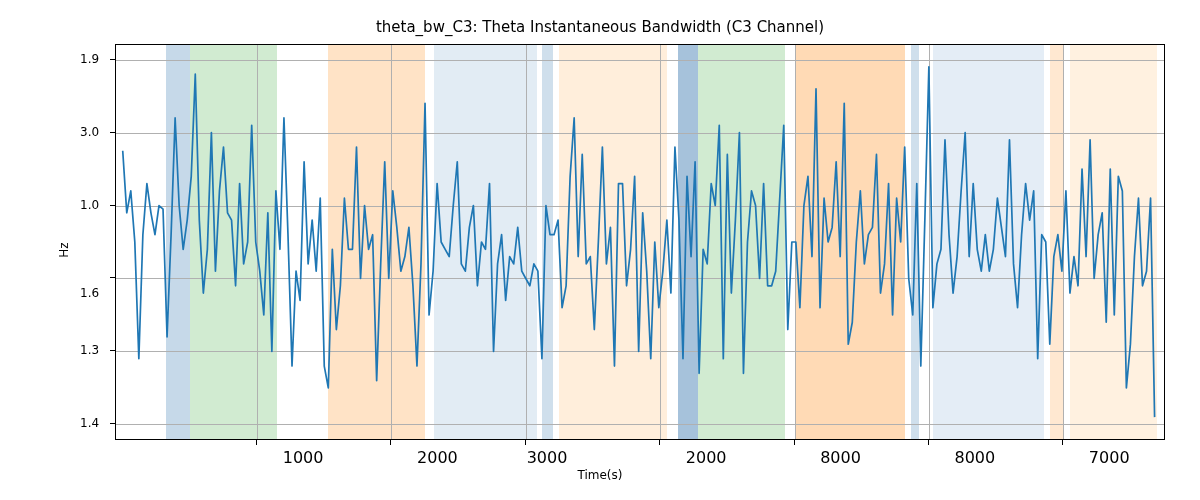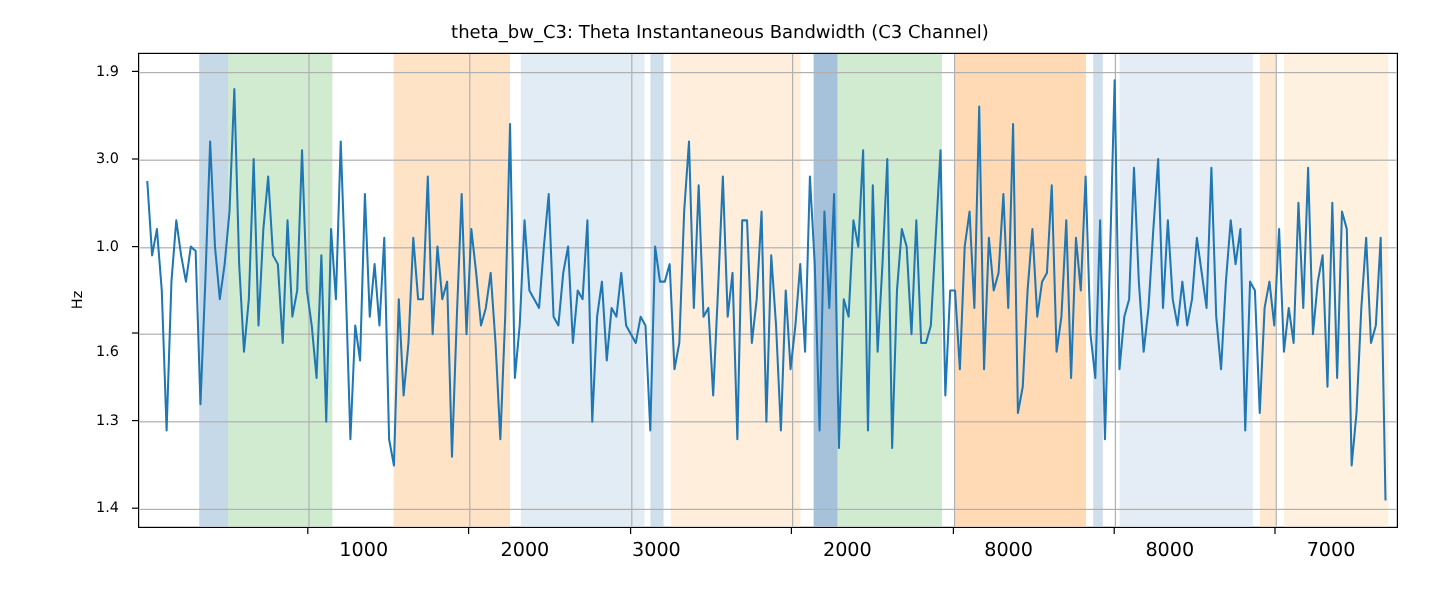--- a/index.html
+++ b/index.html
@@ -143,20 +143,21 @@
       <div class="gridline-h" style="top: 306.444px;"></div>
       <div class="gridline-h" style="top: 233.481px;"></div>
       <div class="gridline-h" style="top: 160.519px;"></div>
       <div class="gridline-h" style="top: 87.5556px;"></div>
       <div class="gridline-h" style="top: 14.5926px;"></div>
       <svg class="line" viewBox="0 0 1048 394" preserveAspectRatio="none">
       <path id="series-path" d="M6.72 105.80 L10.75 167.81 L14.78 145.93 L18.81 197.00 L22.84 313.74 L26.87 189.70 L30.90 138.63 L34.93 167.81 L38.96 189.70 L42.99 160.52 L47.03 164.17 L51.06 291.85 L55.09 189.70 L59.12 72.96 L63.15 160.52 L67.18 204.30 L71.21 175.11 L75.24 131.33 L79.27 29.19 L83.30 175.11 L87.33 248.07 L91.36 204.30 L95.39 87.56 L99.43 226.19 L103.46 145.93 L107.49 102.15 L111.52 167.81 L115.55 175.11 L119.58 240.78 L123.61 138.63 L127.64 218.89 L131.67 197.00 L135.70 80.26 L139.73 197.00 L143.76 226.19 L147.79 269.96 L151.83 167.81 L155.86 306.44 L159.89 145.93 L163.92 204.30 L167.95 72.96 L171.98 189.70 L176.01 321.04 L180.04 226.19 L184.07 255.37 L188.10 116.74 L192.13 218.89 L196.16 175.11 L200.19 226.19 L204.23 153.22 L208.26 321.04 L212.29 342.93 L216.32 204.30 L220.35 284.56 L224.38 240.78 L228.41 153.22 L232.44 204.30 L236.47 204.30 L240.50 102.15 L244.53 233.48 L248.56 160.52 L252.59 204.30 L256.63 189.70 L260.66 335.63 L264.69 218.89 L268.72 116.74 L272.75 233.48 L276.78 145.93 L280.81 182.41 L284.84 226.19 L288.87 211.59 L292.90 182.41 L296.93 240.78 L300.96 321.04 L304.99 218.89 L309.03 58.37 L313.06 269.96 L317.09 226.19 L321.12 138.63 L325.15 197.00 L329.18 204.30 L333.21 211.59 L337.24 160.52 L341.27 116.74 L345.30 218.89 L349.33 226.19 L353.36 182.41 L357.39 160.52 L361.43 240.78 L365.46 197.00 L369.49 204.30 L373.52 138.63 L377.55 306.44 L381.58 218.89 L385.61 189.70 L389.64 255.37 L393.67 211.59 L397.70 218.89 L401.73 182.41 L405.76 226.19 L409.79 233.48 L413.83 240.78 L417.86 218.89 L421.89 226.19 L425.92 313.74 L429.95 160.52 L433.98 189.70 L438.01 189.70 L442.04 175.11 L446.07 262.67 L450.10 240.78 L454.13 131.33 L458.16 72.96 L462.19 211.59 L466.23 109.44 L470.26 218.89 L474.29 211.59 L478.32 284.56 L482.35 197.00 L486.38 102.15 L490.41 218.89 L494.44 182.41 L498.47 321.04 L502.50 138.63 L506.53 138.63 L510.56 240.78 L514.59 204.30 L518.63 131.33 L522.66 306.44 L526.69 167.81 L530.72 226.19 L534.75 313.74 L538.78 197.00 L542.81 262.67 L546.84 226.19 L550.87 175.11 L554.90 248.07 L558.93 102.15 L562.96 175.11 L566.99 313.74 L571.03 131.33 L575.06 211.59 L579.09 116.74 L583.12 328.33 L587.15 204.30 L591.18 218.89 L595.21 138.63 L599.24 160.52 L603.27 80.26 L607.30 313.74 L611.33 109.44 L615.36 248.07 L619.39 175.11 L623.43 87.56 L627.46 328.33 L631.49 197.00 L635.52 145.93 L639.55 160.52 L643.58 233.48 L647.61 138.63 L651.64 240.78 L655.67 240.78 L659.70 226.19 L663.73 153.22 L667.76 80.26 L671.79 284.56 L675.83 197.00 L679.86 197.00 L683.89 262.67 L687.92 160.52 L691.95 131.33 L695.98 211.59 L700.01 43.78 L704.04 262.67 L708.07 153.22 L712.10 197.00 L716.13 182.41 L720.16 116.74 L724.19 211.59 L728.23 58.37 L732.26 299.15 L736.29 277.26 L740.32 197.00 L744.35 145.93 L748.38 218.89 L752.41 189.70 L756.44 182.41 L760.47 109.44 L764.50 248.07 L768.53 218.89 L772.56 138.63 L776.59 269.96 L780.63 153.22 L784.66 197.00 L788.69 102.15 L792.72 233.48 L796.75 269.96 L800.78 138.63 L804.81 321.04 L808.84 175.11 L812.87 21.89 L816.90 262.67 L820.93 218.89 L824.96 204.30 L828.99 94.85 L833.03 189.70 L837.06 248.07 L841.09 211.59 L845.12 145.93 L849.15 87.56 L853.18 211.59 L857.21 138.63 L861.24 204.30 L865.27 226.19 L869.30 189.70 L873.33 226.19 L877.36 204.30 L881.39 153.22 L885.43 182.41 L889.46 211.59 L893.49 94.85 L897.52 218.89 L901.55 262.67 L905.58 189.70 L909.61 138.63 L913.64 175.11 L917.67 145.93 L921.70 313.74 L925.73 189.70 L929.76 197.00 L933.79 299.15 L937.83 211.59 L941.86 189.70 L945.89 226.19 L949.92 145.93 L953.95 248.07 L957.98 211.59 L962.01 240.78 L966.04 124.04 L970.07 211.59 L974.10 94.85 L978.13 233.48 L982.16 189.70 L986.19 167.81 L990.23 277.26 L994.26 124.04 L998.29 269.96 L1002.32 131.33 L1006.35 145.93 L1010.38 342.93 L1014.41 299.15 L1018.44 211.59 L1022.47 153.22 L1026.50 240.78 L1030.53 226.19 L1034.56 153.22 L1038.59 372.11 "></path>
     </svg>
     </div>
 
+  <div class="xlabel">Time(s)</div>
   <div class="ylabel">Hz</div>
 
 <div class="tickmark-x" style="left: 256.077px;"></div>
     <div class="xtick" style="left: 256.077px;">1000</div>
     <div class="tickmark-x" style="left: 390.436px;"></div>
     <div class="xtick" style="left: 390.436px;">2000</div>
     <div class="tickmark-x" style="left: 524.795px;"></div>
     <div class="xtick" style="left: 500px;">3000</div>
     <div class="tickmark-x" style="left: 659.154px;"></div>
     <div class="xtick" style="left: 659.154px;">2000</div>

